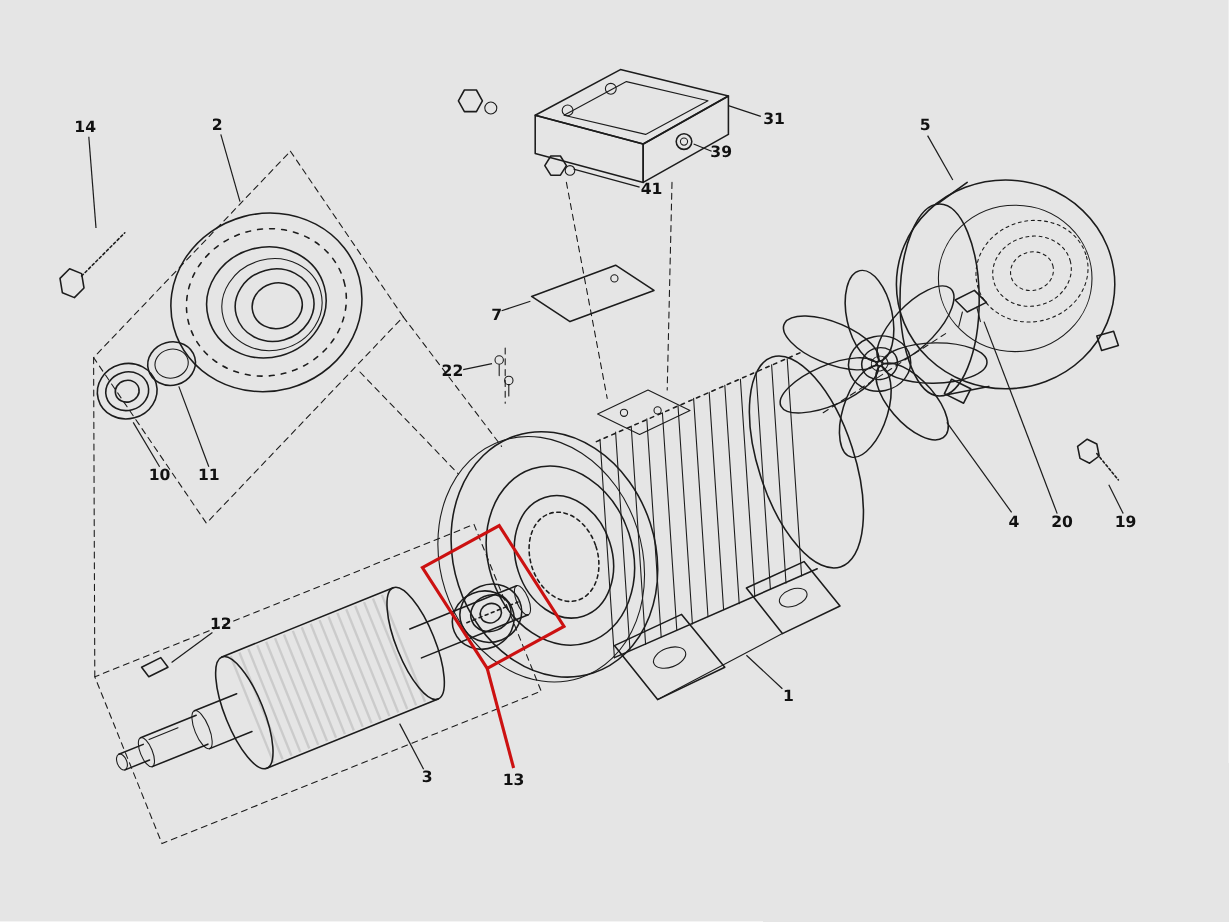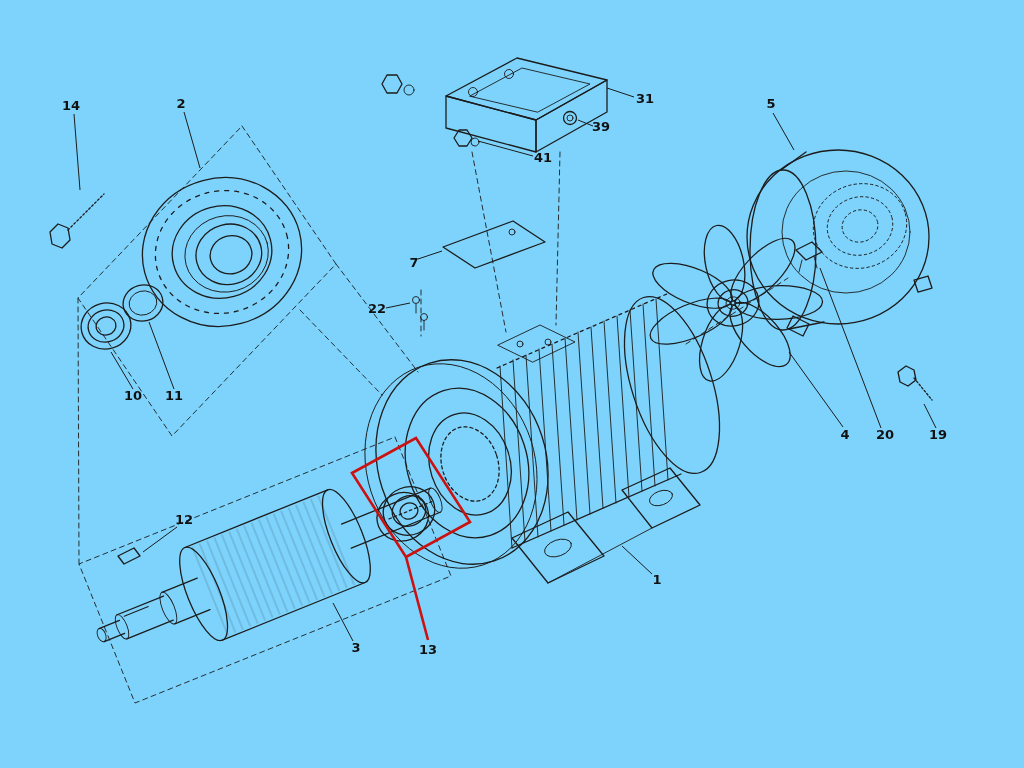--- a/index.html
+++ b/index.html
@@ -1,17 +1,17 @@
 <!DOCTYPE html>
 <html style="--line: #1c1c1c; --accent: #cc1111;"><head>
 <meta charset="utf-8">
 <style>
   :root{ --line:#1c1c1c; --accent:#cc1111; }
   html,body{margin:0;padding:0;background:#ffffff;}
-  .stage{position:relative;width:1024px;height:768px;background:#7dd3fc;overflow:hidden;
+  .stage{position:relative;width:1024px;height:768px;background:#e5e5e5;overflow:hidden;
          font-family:"DejaVu Sans", sans-serif;}
   svg{position:absolute;left:0;top:0;}
   .ln{fill:none;stroke:var(--line);stroke-width:1.3;stroke-linecap:round;stroke-linejoin:round;}
   .thin{stroke-width:0.9;}
   .dash{fill:none;stroke:var(--line);stroke-width:0.9;stroke-dasharray:5 4;stroke-linecap:round;}
   .lead{fill:none;stroke:var(--line);stroke-width:1;}
   .lbl{font:bold 13px "DejaVu Sans", sans-serif;fill:#111;text-anchor:middle;}
   .accent{fill:none;stroke:var(--accent);stroke-width:2.6;stroke-linejoin:miter;}
 </style>
 </head>

